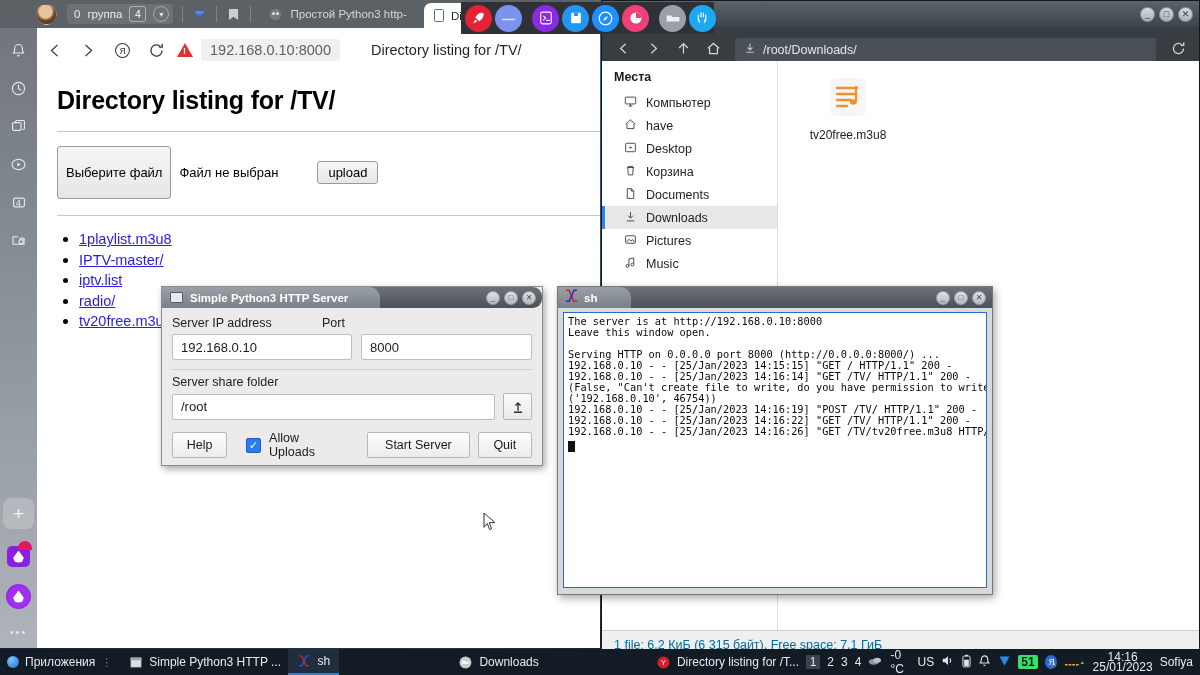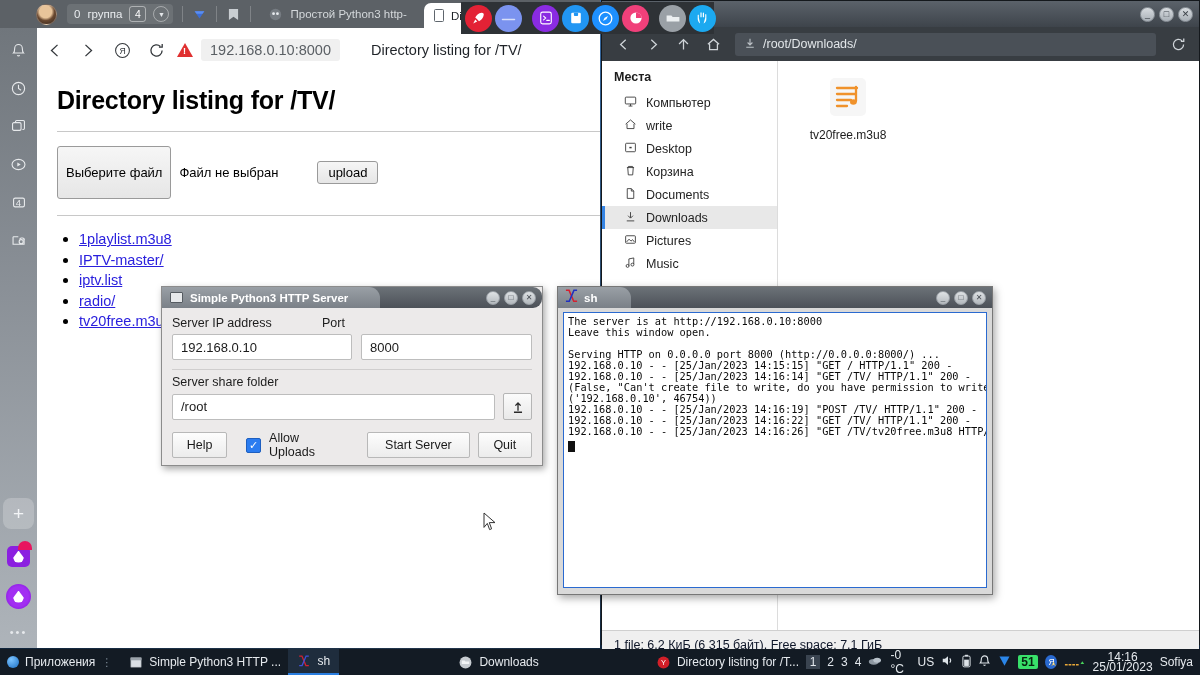--- a/index.html
+++ b/index.html
@@ -154,42 +154,42 @@
   .win-btn{
     width:15px;height:15px;border-radius:50%;border:1px solid #8d949b;
     background:linear-gradient(180deg,#d8dce0,#a9b0b7);
     display:flex;align-items:center;justify-content:center;font-size:9px;color:#3a4047;
   }
   .fm-menu{
     height:24px;background:#383d42;display:flex;align-items:center;gap:19px;padding-left:12px;
     color:#dfe3e6;font-size:12.5px;
   }
   .fm-toolbar{
-    height:34px;background:#383d42;display:flex;align-items:center;gap:4px;padding:0 8px;
+    height:34px;background:#383d42;display:flex;align-items:flex-end;gap:4px;padding:0 8px;
   }
   .fm-nav{width:26px;height:26px;display:flex;align-items:center;justify-content:center;color:#cfd4d8;}
   .fm-path{
     flex:1;height:23px;background:#4a5057;border-radius:3px;display:flex;align-items:center;
     gap:7px;padding:0 9px;color:#e2e6e9;font-size:12.5px;margin:0 5px;
   }
   .fm-body{display:flex;height:569px;background:#fff;}
   .fm-side{width:176px;background:#fff;border-right:1px solid #dcdcdc;padding-top:9px;}
   .fm-side h4{font-size:12.5px;color:#1c1c1c;padding:0 0 7px 12px;font-weight:bold;}
   .fm-item{
     display:flex;align-items:center;gap:9px;height:23px;padding-left:22px;
     font-size:12.5px;color:#232323;position:relative;
   }
   .fm-item.sel{background:#e8e8e8;}
   .fm-item.sel::before{content:"";position:absolute;left:0;top:0;bottom:0;width:3px;background:#3584e4;}
   .fm-main{flex:1;background:#fff;padding:14px 0 0 22px;}
   .fm-file{width:96px;display:flex;flex-direction:column;align-items:center;gap:5px;}
   .fm-file-label{font-size:12px;color:#1c1c1c;white-space:nowrap;}
   .fm-status{
     height:28px;background:#efefef;border-top:1px solid #cfcfcf;
-    display:flex;align-items:center;padding-left:12px;font-size:12.5px;color:#0f172a;
+    display:flex;align-items:center;padding-left:12px;font-size:12.5px;color:#0369a1;
   }
 
   
   .pyd{
     position:absolute;left:161px;top:286px;width:382px;height:180px;
     background:#eceaea;border:1px solid #8c8c8c;box-shadow:2px 3px 7px rgba(0,0,0,.35);
   }
   .pyd-title{
     height:21px;background:linear-gradient(180deg,#6c7278,#4c5158);
     display:flex;align-items:center;position:relative;border-radius:9px;
@@ -481,21 +481,21 @@
           <span><svg width="13" height="13" viewBox="0 0 16 16" fill="none" stroke="#3a3a3a" stroke-width="1.1">
                 <rect x="1.6" y="2.6" width="12.8" height="8.4" rx="1"></rect>
                 <path d="M5.6 13.6h4.8M8 11v2.6"></path>
               </svg></span>
           <span>Компьютер</span>
         </div>
         <div class="fm-item">
           <span><svg width="13" height="13" viewBox="0 0 16 16" fill="none" stroke="#3a3a3a" stroke-width="1.1">
                 <path d="M2 7.6L8 2.4l6 5.2M3.7 7.2V13h8.6V7.2"></path>
               </svg></span>
-          <span>write</span>
+          <span>have</span>
         </div>
         <div class="fm-item">
           <span><svg width="13" height="13" viewBox="0 0 16 16" fill="none" stroke="#3a3a3a" stroke-width="1.1">
                 <rect x="2" y="2.8" width="12" height="10.4" rx="1"></rect>
                 <rect x="6.6" y="7.2" width="2.8" height="1.8" fill="#3a3a3a" stroke="none"></rect>
               </svg></span>
           <span>Desktop</span>
         </div>
         <div class="fm-item">
           <span><svg width="13" height="13" viewBox="0 0 16 16" fill="none" stroke="#3a3a3a" stroke-width="1.1">

